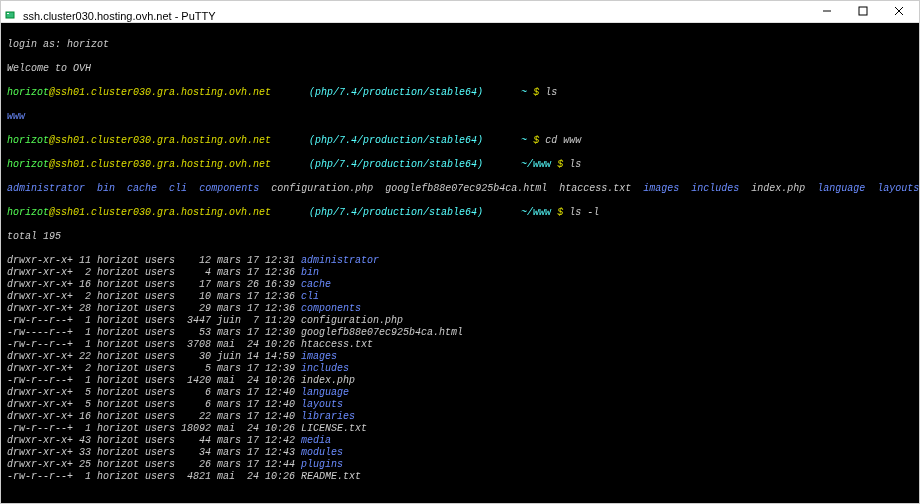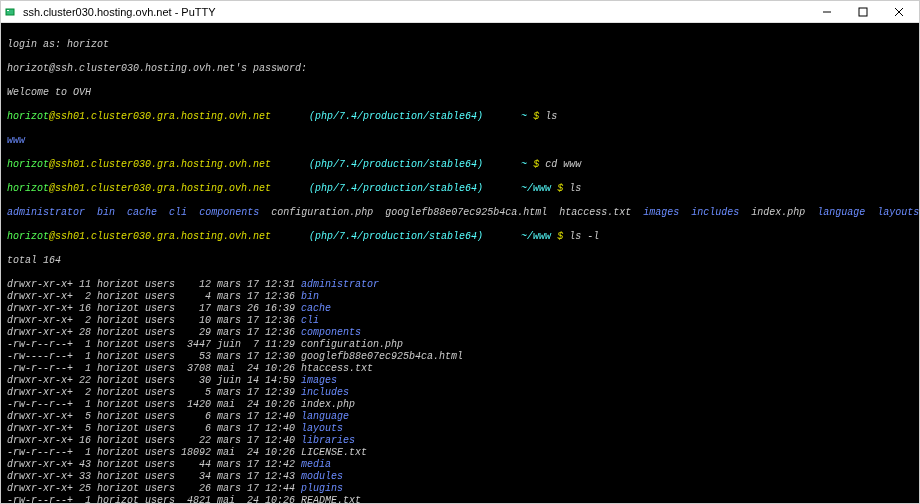--- a/index.html
+++ b/index.html
@@ -16,21 +16,21 @@
     height: 100%;
     background: #fff;
     border: 1px solid #ccc;
     display: flex;
     flex-direction: column;
   }
   .titlebar {
     height: 22px;
     background: #fff;
     display: flex;
-    align-items: center;
+    align-items: flex-end;
     padding: 0 2px;
     border-bottom: 1px solid #e0e0e0;
     font-family: "Segoe UI", Arial, sans-serif;
     font-size: 11px;
   }
   .titlebar .icon {
     width: 14px; height: 14px; margin-right: 6px;
     display:flex;align-items:center;justify-content:center;
   }
   .titlebar .title { flex: 0 0 auto; color: #000; }
@@ -82,25 +82,24 @@
     <div class="winbtn close">
       <svg width="10" height="10" viewBox="0 0 10 10">
           <line x1="1" y1="1" x2="9" y2="9" stroke="#000" stroke-width="1"></line>
           <line x1="9" y1="1" x2="1" y2="9" stroke="#000" stroke-width="1"></line>
         </svg>
     </div>
   </div>
 
   <div class="terminal">
 <span class="tline"><span class="wh">login as: </span><span class="wh">horizot</span></span>
-<span class="tline wh">horizot@ssh.cluster030.hosting.ovh.net's password:</span>
 <span class="tline wh">Welcome to OVH</span>
 <span class="tline"><span class="gr">horizot</span><span class="yel">@</span><span class="yel">ssh01.cluster030.gra.hosting.ovh.net</span><span class="cy"> (php/7.4/production/stable64)</span><span class="cy"> ~ </span><span class="yel">$ </span><span class="wh">ls</span></span>
 <span class="tline blu">www</span>
 <span class="tline"><span class="gr">horizot</span><span class="yel">@</span><span class="yel">ssh01.cluster030.gra.hosting.ovh.net</span><span class="cy"> (php/7.4/production/stable64)</span><span class="cy"> ~ </span><span class="yel">$ </span><span class="wh">cd www</span></span>
 <span class="tline"><span class="gr">horizot</span><span class="yel">@</span><span class="yel">ssh01.cluster030.gra.hosting.ovh.net</span><span class="cy"> (php/7.4/production/stable64)</span><span class="cy"> ~/www </span><span class="yel">$ </span><span class="wh">ls</span></span>
 <span class="tline" id="ls-www-line"><span class="blu">administrator</span><span>  </span><span class="blu">bin</span><span>  </span><span class="blu">cache</span><span>  </span><span class="blu">cli</span><span>  </span><span class="blu">components</span><span>  </span><span class="wh">configuration.php  googlefb88e07ec925b4ca.html  htaccess.txt</span><span>  </span><span class="blu">images</span><span>  </span><span class="blu">includes</span><span>  </span><span class="wh">index.php</span><span>  </span><span class="blu">language</span><span>  </span><span class="blu">layouts</span></span>
 <span class="tline"><span class="gr">horizot</span><span class="yel">@</span><span class="yel">ssh01.cluster030.gra.hosting.ovh.net</span><span class="cy"> (php/7.4/production/stable64)</span><span class="cy"> ~/www </span><span class="yel">$ </span><span class="wh">ls -l</span></span>
-<span class="tline wh">total 164</span>
+<span class="tline wh">total 195</span>
 <div id="listing-rows"><span class="tline"><span class="wh">drwxr-xr-x+ 11 horizot users    12 mars 17 12:31 </span><span class="blu">administrator</span></span><span class="tline"><span class="wh">drwxr-xr-x+  2 horizot users     4 mars 17 12:36 </span><span class="blu">bin</span></span><span class="tline"><span class="wh">drwxr-xr-x+ 16 horizot users    17 mars 26 16:39 </span><span class="blu">cache</span></span><span class="tline"><span class="wh">drwxr-xr-x+  2 horizot users    10 mars 17 12:36 </span><span class="blu">cli</span></span><span class="tline"><span class="wh">drwxr-xr-x+ 28 horizot users    29 mars 17 12:36 </span><span class="blu">components</span></span><span class="tline"><span class="wh">-rw-r--r--+  1 horizot users  3447 juin  7 11:29 </span><span class="wh">configuration.php</span></span><span class="tline"><span class="wh">-rw----r--+  1 horizot users    53 mars 17 12:30 </span><span class="wh">googlefb88e07ec925b4ca.html</span></span><span class="tline"><span class="wh">-rw-r--r--+  1 horizot users  3708 mai  24 10:26 </span><span class="wh">htaccess.txt</span></span><span class="tline"><span class="wh">drwxr-xr-x+ 22 horizot users    30 juin 14 14:59 </span><span class="blu">images</span></span><span class="tline"><span class="wh">drwxr-xr-x+  2 horizot users     5 mars 17 12:39 </span><span class="blu">includes</span></span><span class="tline"><span class="wh">-rw-r--r--+  1 horizot users  1420 mai  24 10:26 </span><span class="wh">index.php</span></span><span class="tline"><span class="wh">drwxr-xr-x+  5 horizot users     6 mars 17 12:40 </span><span class="blu">language</span></span><span class="tline"><span class="wh">drwxr-xr-x+  5 horizot users     6 mars 17 12:40 </span><span class="blu">layouts</span></span><span class="tline"><span class="wh">drwxr-xr-x+ 16 horizot users    22 mars 17 12:40 </span><span class="blu">libraries</span></span><span class="tline"><span class="wh">-rw-r--r--+  1 horizot users 18092 mai  24 10:26 </span><span class="wh">LICENSE.txt</span></span><span class="tline"><span class="wh">drwxr-xr-x+ 43 horizot users    44 mars 17 12:42 </span><span class="blu">media</span></span><span class="tline"><span class="wh">drwxr-xr-x+ 33 horizot users    34 mars 17 12:43 </span><span class="blu">modules</span></span><span class="tline"><span class="wh">drwxr-xr-x+ 25 horizot users    26 mars 17 12:44 </span><span class="blu">plugins</span></span><span class="tline"><span class="wh">-rw-r--r--+  1 horizot users  4821 mai  24 10:26 </span><span class="wh">README.txt</span></span></div>
 
   </div>
 </div>
 
 </body></html>

